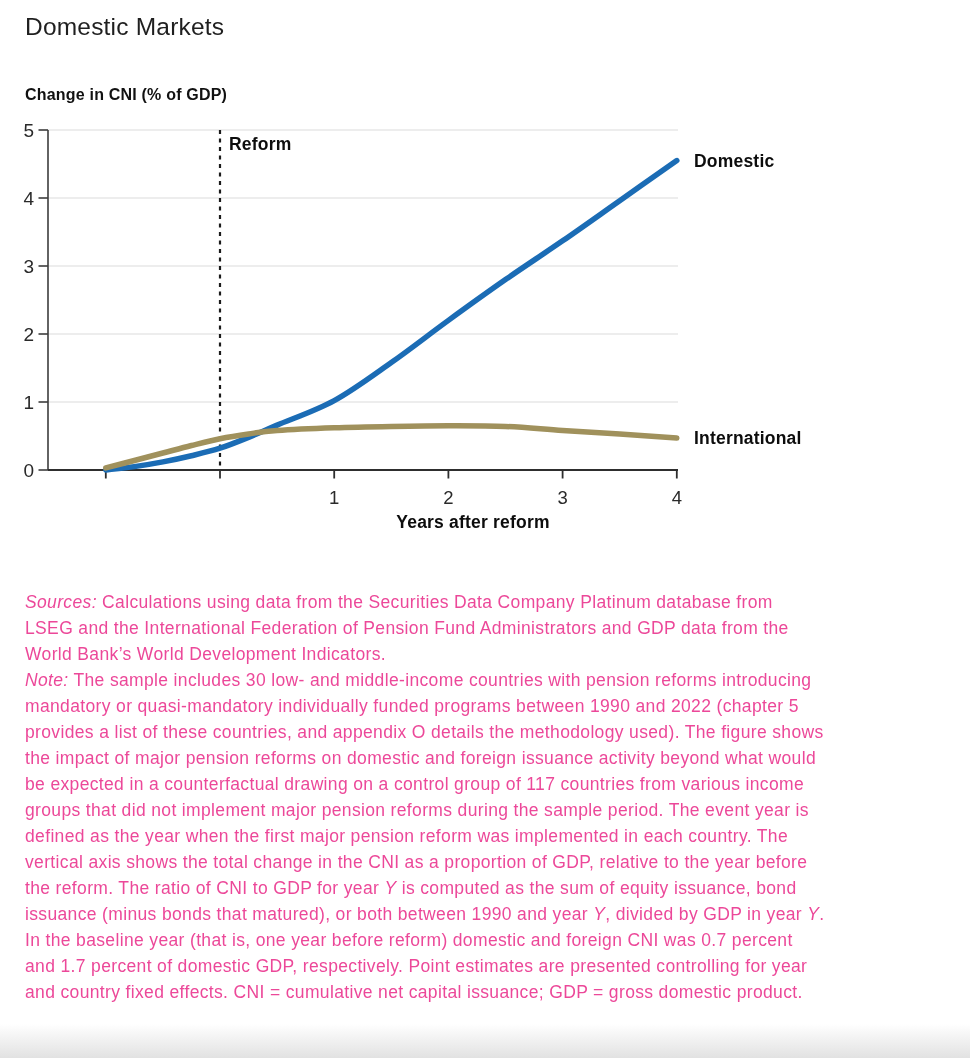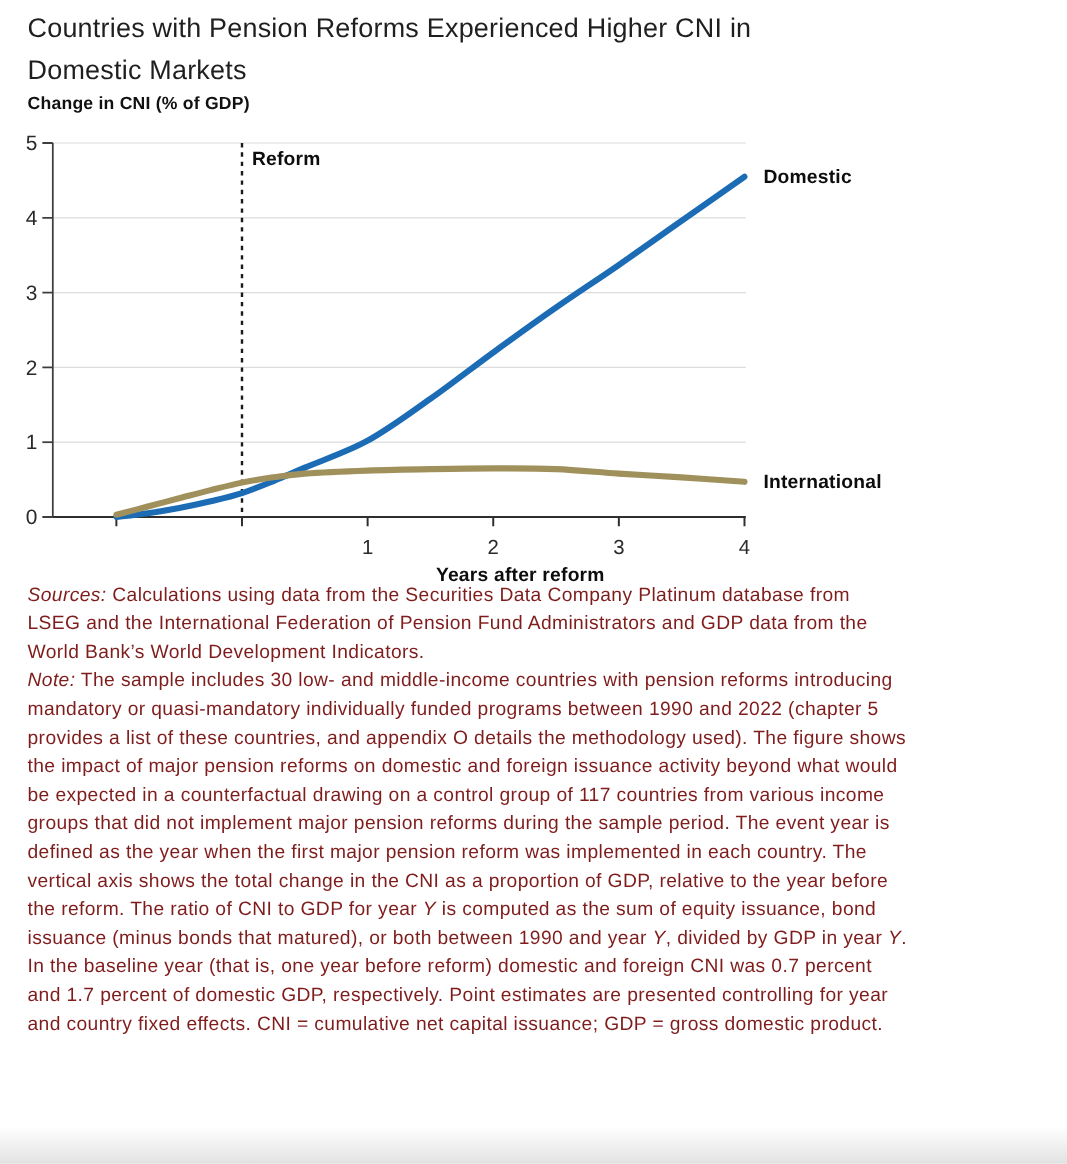--- a/index.html
+++ b/index.html
@@ -16,35 +16,34 @@
   .axis-heading{
     position:absolute;top:86px;left:25px;
     font-size:16px;font-weight:bold;color:#111;letter-spacing:.2px;
   }
   svg.chart{position:absolute;top:110px;left:0;}
   svg.chart text{font-family:"Liberation Sans","DejaVu Sans",sans-serif;}
   .ytick-label{font-size:19px;fill:#2a2a2a;}
   .xtick-label{font-size:18.5px;fill:#2a2a2a;}
   .reform-label,.series-label,.xaxis-label{font-size:17.5px;font-weight:bold;fill:#0d0d0d;letter-spacing:.2px;}
   .notes{
-    position:absolute;top:527px;left:25px;width:800px;
-    font-size:17.5px;line-height:26px;color:#7f1d1d;letter-spacing:.35px;
+    position:absolute;top:589px;left:25px;width:800px;
+    font-size:17.5px;line-height:26px;color:#ec4899;letter-spacing:.35px;
     white-space:pre-wrap;
   }
   .notes i{font-style:italic;}
   .bottom-fade{
     position:absolute;left:0;right:0;bottom:0;height:34px;pointer-events:none;
     background:linear-gradient(to bottom, rgba(190,190,190,0) 0%, rgba(185,185,185,.42) 100%);
   }
 </style>
 </head>
 <body>
 
 <div class="page-title">
-  <div>Countries with Pension Reforms Experienced Higher CNI in</div>
   <div>Domestic Markets</div>
 </div>
 
 <div class="axis-heading">Change in CNI (% of GDP)</div>
 
 <svg class="chart" width="970" height="445" viewBox="0 110 970 445" xmlns="http://www.w3.org/2000/svg">
   <g id="g-grid">
       <line x1="48" y1="402" x2="678" y2="402" stroke="#dcdcdc" stroke-width="1.1"></line>
       <line x1="48" y1="334" x2="678" y2="334" stroke="#dcdcdc" stroke-width="1.1"></line>
       <line x1="48" y1="266" x2="678" y2="266" stroke="#dcdcdc" stroke-width="1.1"></line>

